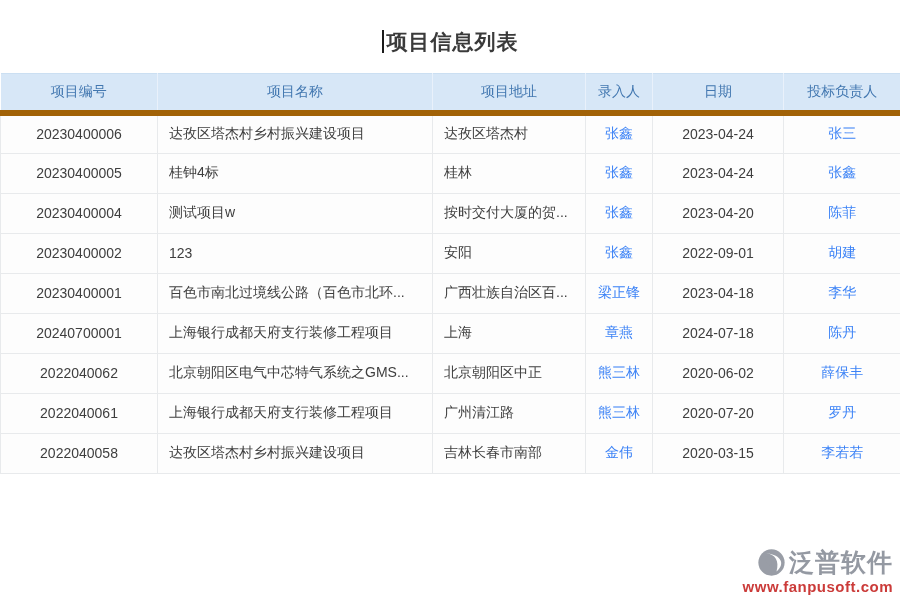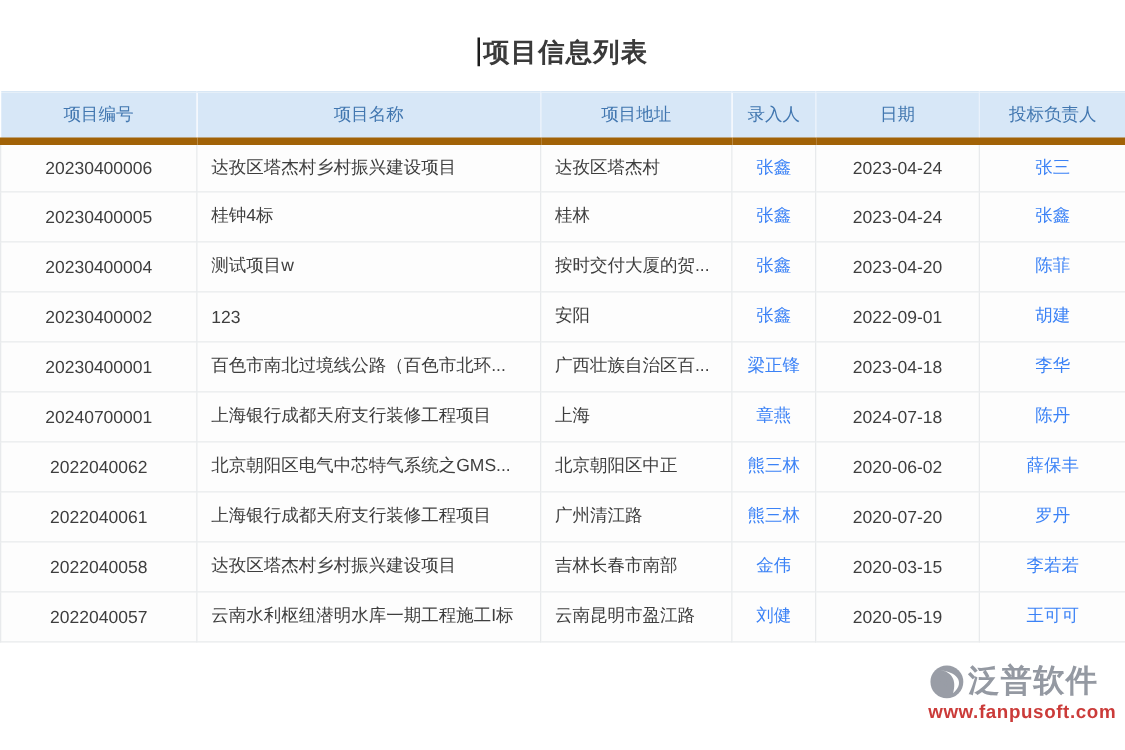--- a/index.html
+++ b/index.html
@@ -44,22 +44,22 @@
     padding:0 11px;white-space:nowrap;overflow:hidden;text-overflow:clip;
     box-sizing:border-box;
   }
   tbody td:first-child{border-left:1px solid #e8eaec;}
   tbody td:last-child{border-right:none;}
   td.col-id,td.col-recorder,td.col-date,td.col-manager{text-align:center;}
   td.col-name,td.col-address{text-align:left;}
   .link{color:#3b82f6;cursor:pointer;}
   
   .watermark{
-    position:absolute;right:7px;bottom:23px;pointer-events:none;
-    display:flex;flex-direction:column;align-items:flex-start;z-index:5;
+    position:absolute;right:7px;bottom:6px;pointer-events:none;
+    display:flex;flex-direction:column;align-items:flex-end;z-index:5;
   }
   .wm-top{display:flex;align-items:center;}
   .wm-icon{width:29px;height:29px;margin-right:3px;opacity:.88;}
   .wm-brand{
     font-size:25px;font-weight:bold;color:rgba(139,144,154,0.92);
     letter-spacing:1px;line-height:1;
   }
   .wm-url{
     font-size:15px;font-weight:bold;color:rgba(200,48,46,0.95);
     letter-spacing:.5px;line-height:1;margin-top:2px;
@@ -158,28 +158,20 @@
         <td class="col-manager"><span class="link">罗丹</span></td>
       </tr>
       <tr>
         <td class="col-id">2022040058</td>
         <td class="col-name">达孜区塔杰村乡村振兴建设项目</td>
         <td class="col-address">吉林长春市南部</td>
         <td class="col-recorder"><span class="link">金伟</span></td>
         <td class="col-date">2020-03-15</td>
         <td class="col-manager"><span class="link">李若若</span></td>
       </tr>
-      <tr>
-        <td class="col-id">2022040057</td>
-        <td class="col-name">云南水利枢纽潜明水库一期工程施工I标</td>
-        <td class="col-address">云南昆明市盈江路</td>
-        <td class="col-recorder"><span class="link">刘健</span></td>
-        <td class="col-date">2020-05-19</td>
-        <td class="col-manager"><span class="link">王可可</span></td>
-      </tr>
     </tbody>
 </table>
 
 <div class="watermark">
   <div class="wm-top">
     <svg class="wm-icon" viewBox="0 0 32 32">
       <circle cx="16" cy="16" r="14.5" fill="#8b909a"></circle>
       <path d="M10 5.5 C20 7 25 14 21.5 26 C31 18 28 8 10 5.5 Z" fill="#ffffff"></path>
       <path d="M9 9 C14 10 17 14 16 20 C11 18 9 14 9 9 Z" fill="#8b909a"></path>
     </svg>

